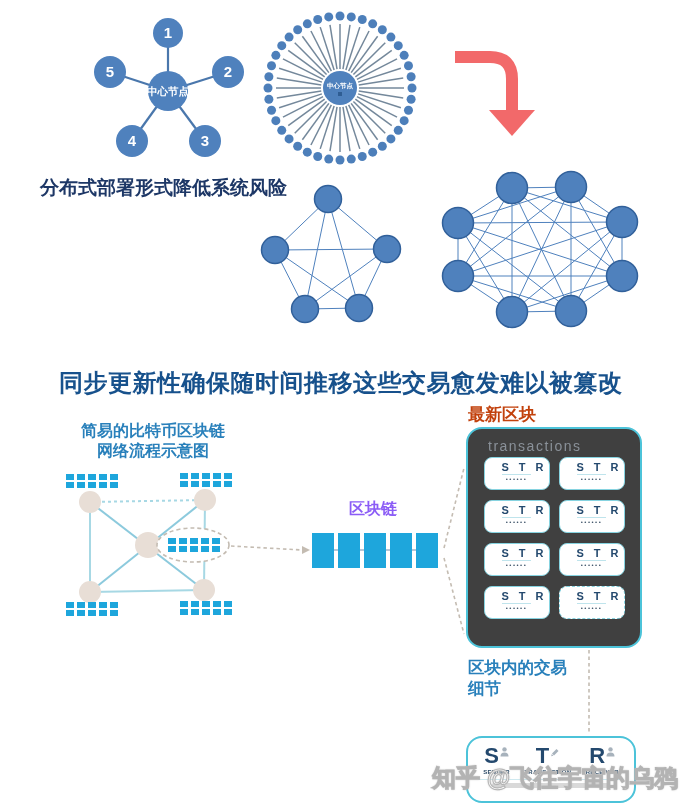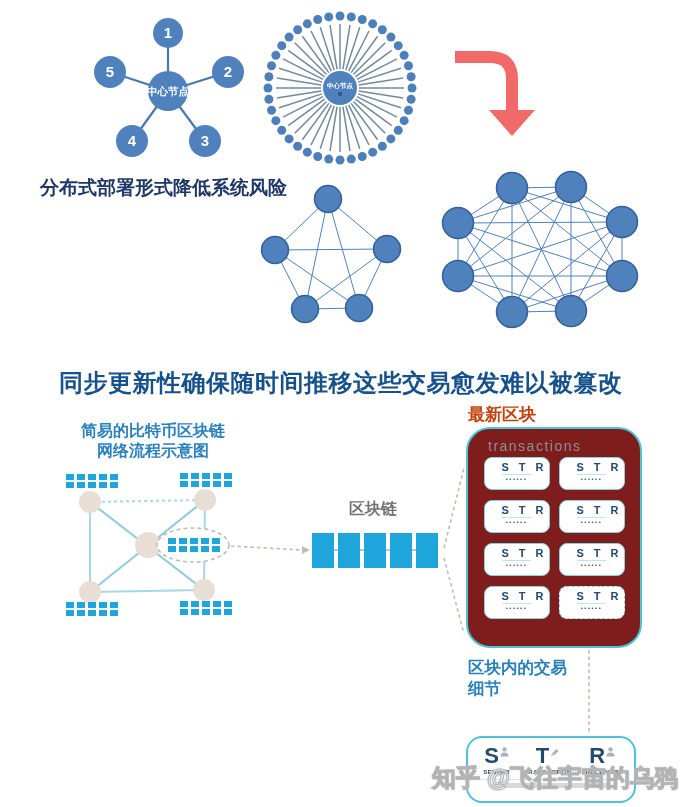--- a/index.html
+++ b/index.html
@@ -31,29 +31,29 @@
   .chain-line{stroke:#9fb3c8;stroke-width:1.5;}
   .ellipse-outline{fill:#ffffff;stroke:#c4bcb2;stroke-width:1.6;stroke-dasharray:4 3;}
 
   
   .abs{position:absolute;}
   .top-heading{left:40px;top:175px;font-size:19px;font-weight:bold;color:#1d3766;white-space:nowrap;}
   .subtitle{left:59px;top:367px;font-size:24px;font-weight:bold;color:#17518c;white-space:nowrap;z-index:1;letter-spacing:.5px;}
   .main-title{left:215px;top:350px;font-size:31px;font-weight:bold;color:#111111;white-space:nowrap;z-index:2;}
   .flow-title{left:58px;top:421px;width:190px;text-align:center;font-size:16px;font-weight:bold;
     color:#2980bb;line-height:1.25;white-space:pre-line;}
-  .chain-label{left:349px;top:499px;font-size:16px;font-weight:bold;color:#737373;white-space:nowrap;}
+  .chain-label{left:349px;top:499px;font-size:16px;font-weight:bold;color:#8b5cf6;white-space:nowrap;}
   .latest-label{left:468px;top:403px;font-size:17px;font-weight:bold;color:#c2410c;white-space:nowrap;}
   .detail-label{left:468px;top:657px;font-size:16.5px;font-weight:bold;color:#2980bb;line-height:1.3;white-space:pre-line;}
   .description{left:59px;top:701px;width:325px;font-size:15.5px;font-weight:bold;color:#2d6fa8;
     line-height:1.34;white-space:pre-line;}
 
   
   .latest-panel{left:466px;top:427px;width:176px;height:221px;border:2.5px solid #4cc3d9;
-    border-radius:24px;background:#7f1d1d;box-sizing:border-box;}
+    border-radius:16px;background:#404040;box-sizing:border-box;}
   .transactions-label{margin:9px 0 2px 20px;font-size:14px;color:#8a9199;letter-spacing:1.5px;}
   .str-grid{display:grid;grid-template-columns:66px 66px;column-gap:9px;row-gap:10px;
     justify-content:center;margin-top:3px;}
   .str-cell{height:33px;border:1.4px solid #86d3e0;border-radius:8px;box-sizing:border-box;
     display:flex;flex-direction:column;align-items:center;justify-content:flex-start;background:#ffffff;}
   .str-cell.dashed{border-style:dashed;}
   .str-letters{font-size:11px;font-weight:bold;color:#24496e;word-spacing:7px;margin-top:3px;margin-left:12px;}
   .str-dots{font-size:6px;letter-spacing:1.5px;color:#41566b;border-top:1px solid #bfe4ec;
     padding:1px 4px 0;margin-top:1px;line-height:1;}
 

